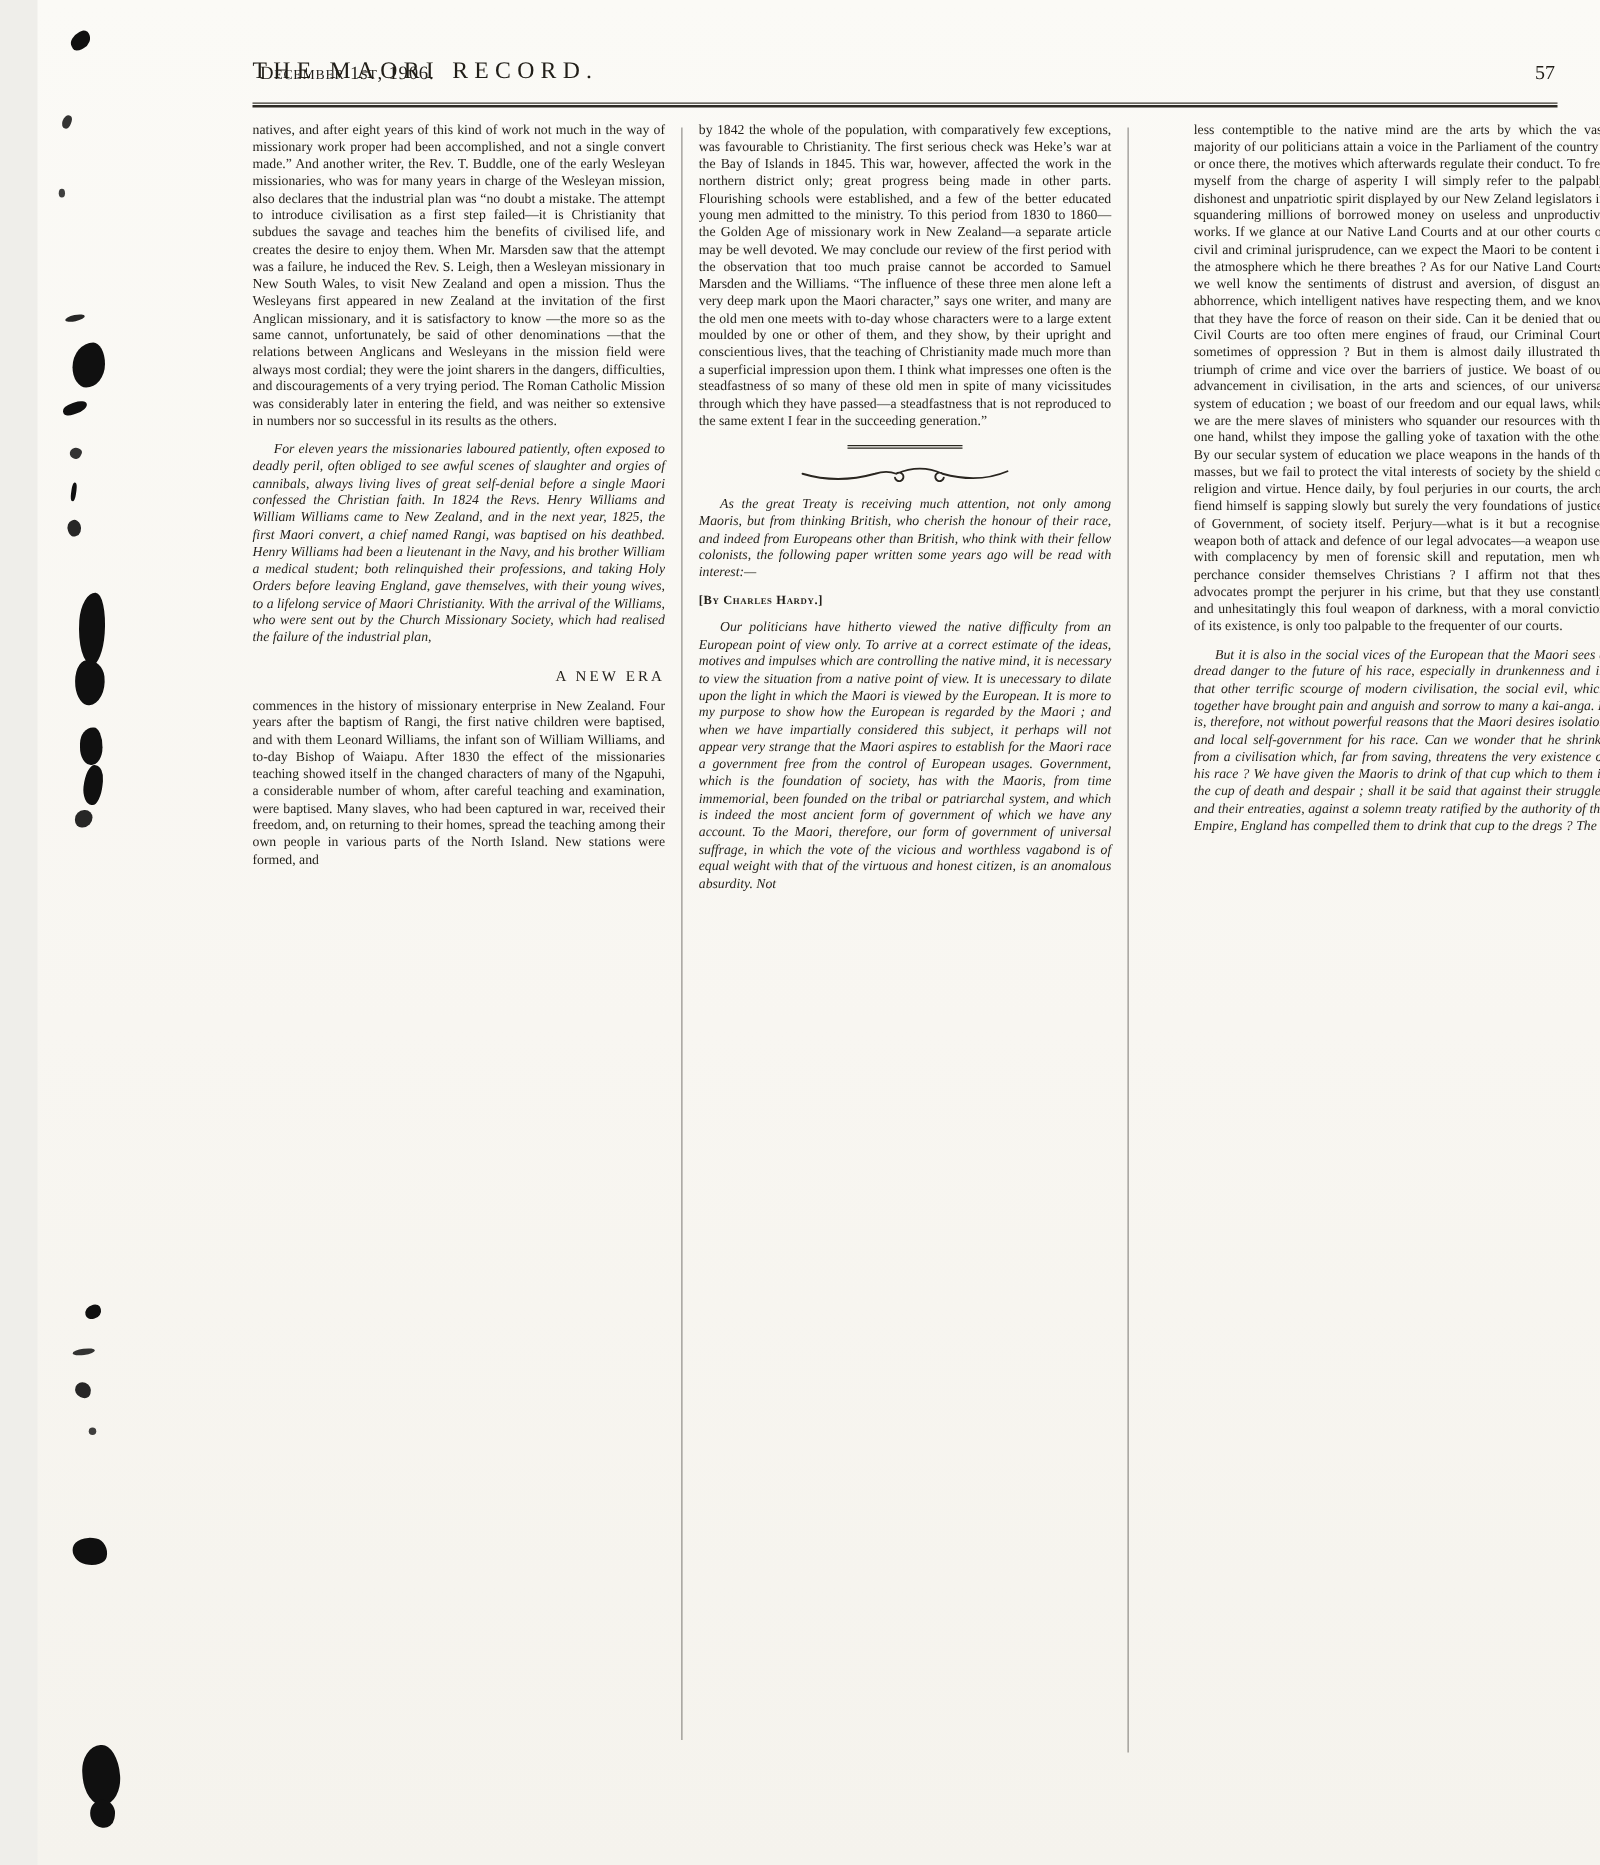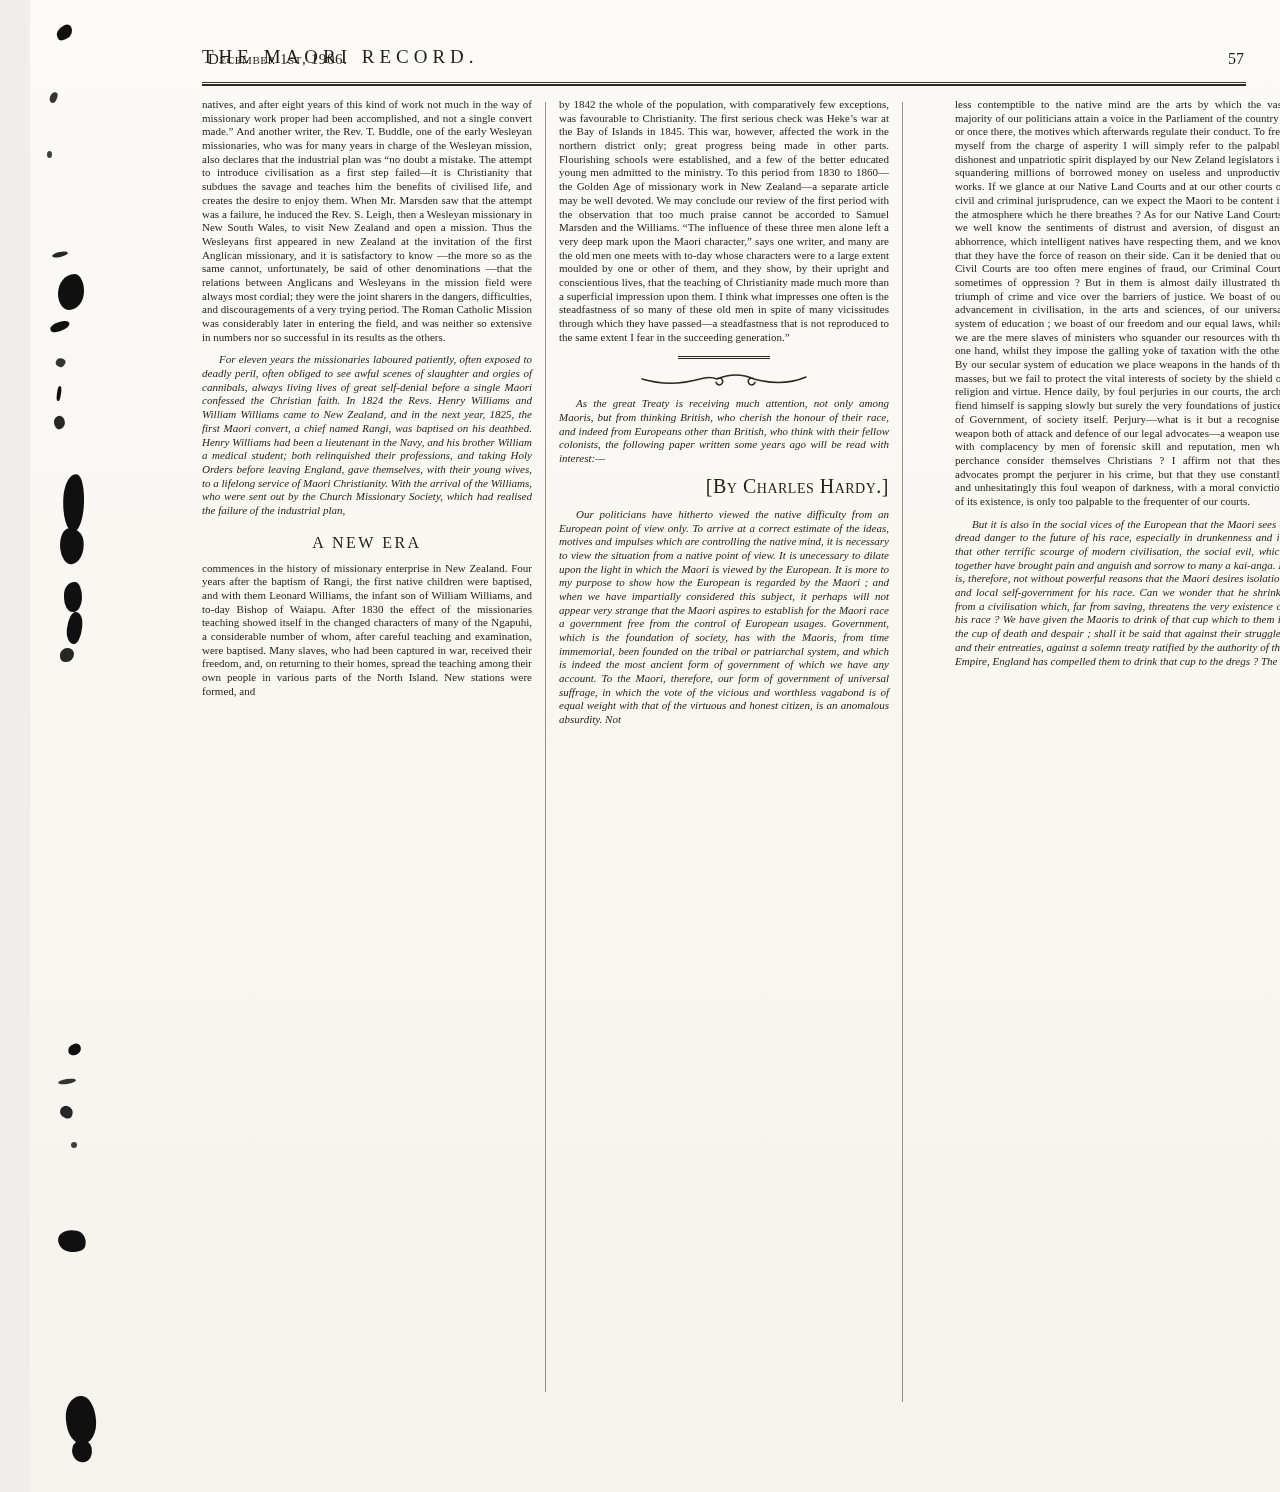--- a/index.html
+++ b/index.html
@@ -28,27 +28,27 @@
   .col { position: absolute; top: 0; width: 330px; }
   .col1 { left: 0; }
   .col2 { left: 357px; }
   .col3 { left: 753px; }
   .vrule { position: absolute; top: 4px; width: 1px; background: rgba(50,46,40,.5); }
   .vrule1 { left: 343px; height: 1290px; }
   .vrule2 { left: 700px; height: 1300px; }
 
   .para { margin: 0 0 9px; font-size: 11px; line-height: 1.245; text-align: justify; }
   .indent { text-indent: 17px; font-style: italic; }
-  .subhead { margin: 16px 0 10px; text-align: center; font-size: 16px; font-weight: 400; letter-spacing: 2.5px; font-family: Liberation Serif, serif; }
+  .subhead { margin: 16px 0 10px; text-align: right; font-size: 12px; font-weight: 400; letter-spacing: 2.5px; font-family: Liberation Serif, serif; }
 
   .end-rule { width: 92px; height: 3px; margin: 12px auto; border-top: 1px solid #29261f; border-bottom: 1px solid #29261f; }
   .article-title { margin: 2px 0 0; text-align: center; font-family: "DejaVu Serif", serif; font-weight: 700;
     font-size: 27px; letter-spacing: .5px; color: #26221a; }
   .flourish { text-align: center; margin: 2px 0 8px; height: 18px; }
-  .byline { margin: 2px 0 10px; text-align: right; font-size: 20px; font-variant: small-caps; letter-spacing: .5px; }
+  .byline { margin: 2px 0 10px; text-align: left; font-size: 10px; font-variant: small-caps; letter-spacing: .5px; font-weight: bold; }
 
   
   .blot { position: absolute; background: #101010; }
   .b1  { left: 26px; top: 26px;   width: 17px; height: 13px; border-radius: 70% 30% 60% 40% / 60% 40% 70% 30%; transform: rotate(-28deg); }
   .b2  { left: 20px; top: 92px;   width: 7px;  height: 11px; border-radius: 60% 40% 50% 50%; transform: rotate(18deg); opacity: .85; }
   .b3  { left: 17px; top: 151px;  width: 5px;  height: 7px;  border-radius: 50%; opacity: .8; }
   .b4  { left: 22px; top: 252px;  width: 16px; height: 5px;  border-radius: 50%; transform: rotate(-12deg); opacity: .9; }
   .b5  { left: 28px; top: 274px;  width: 26px; height: 36px; border-radius: 64% 36% 58% 42% / 55% 48% 52% 45%; }
   .b6  { left: 20px; top: 322px;  width: 20px; height: 9px;  border-radius: 50% 50% 60% 40%; transform: rotate(-18deg); }
   .b7  { left: 26px; top: 358px;  width: 9px;  height: 9px;  border-radius: 60% 40% 50% 50%; transform: rotate(30deg); opacity: .85; }

